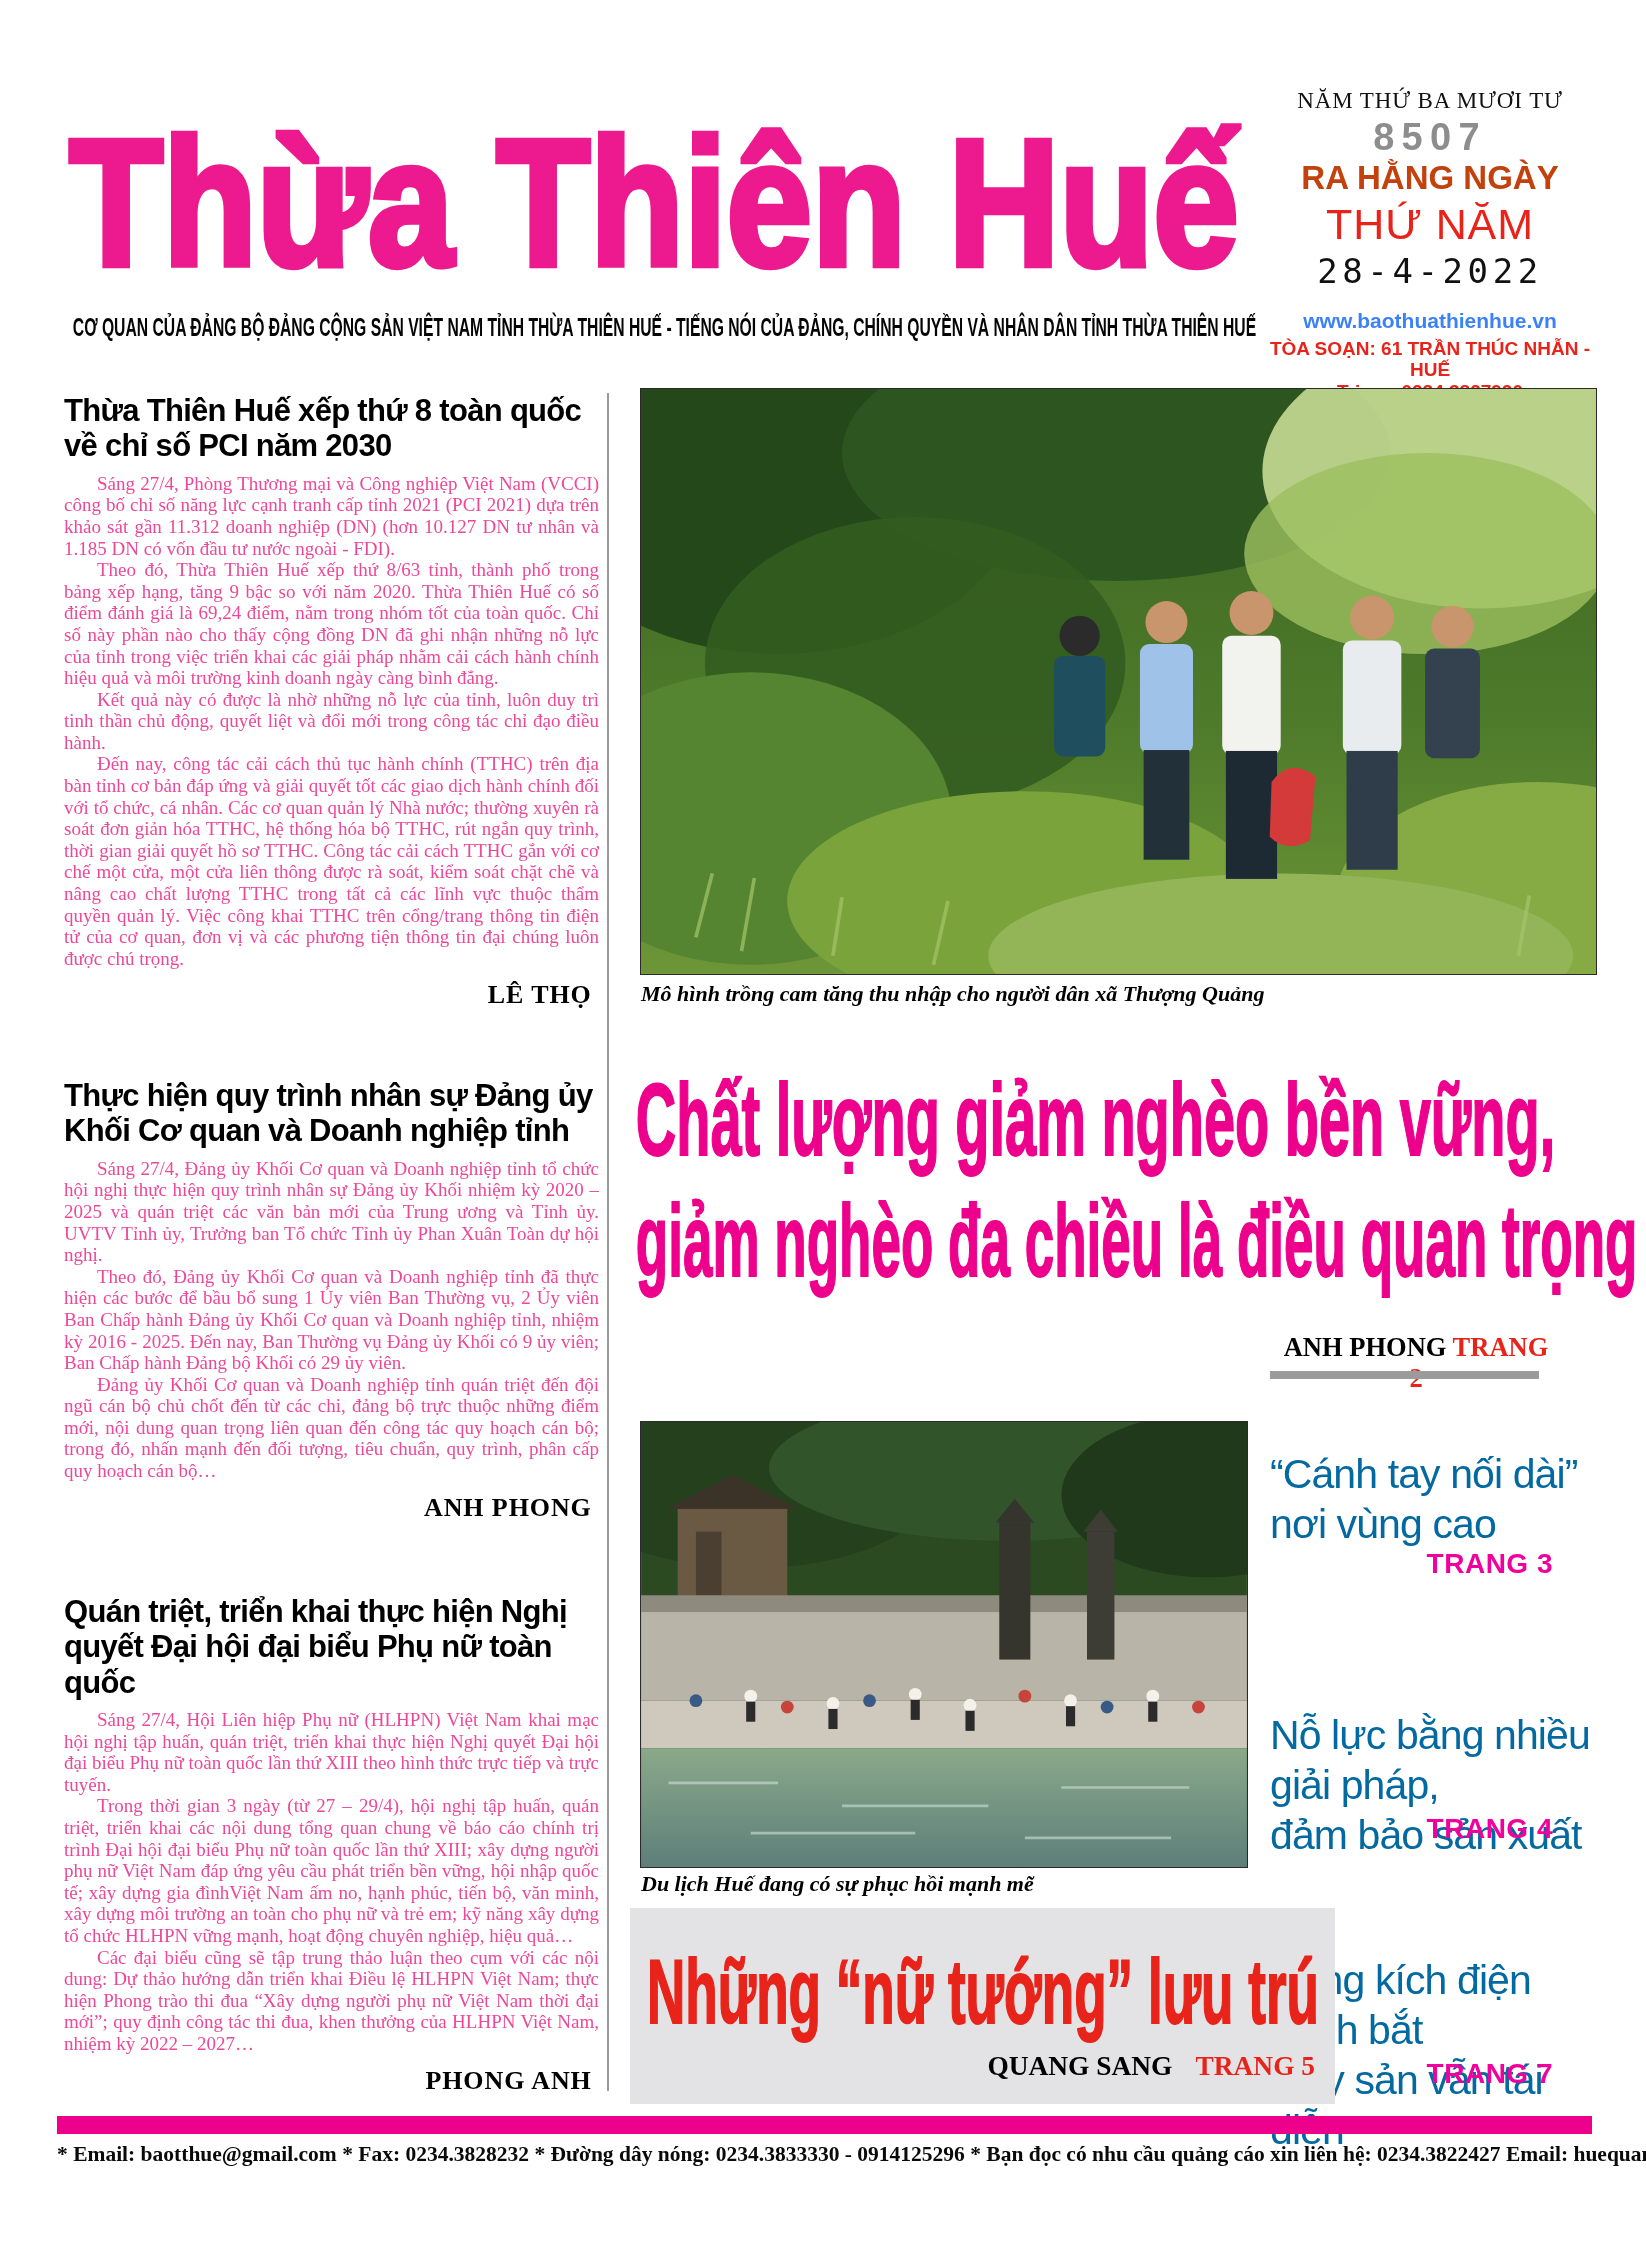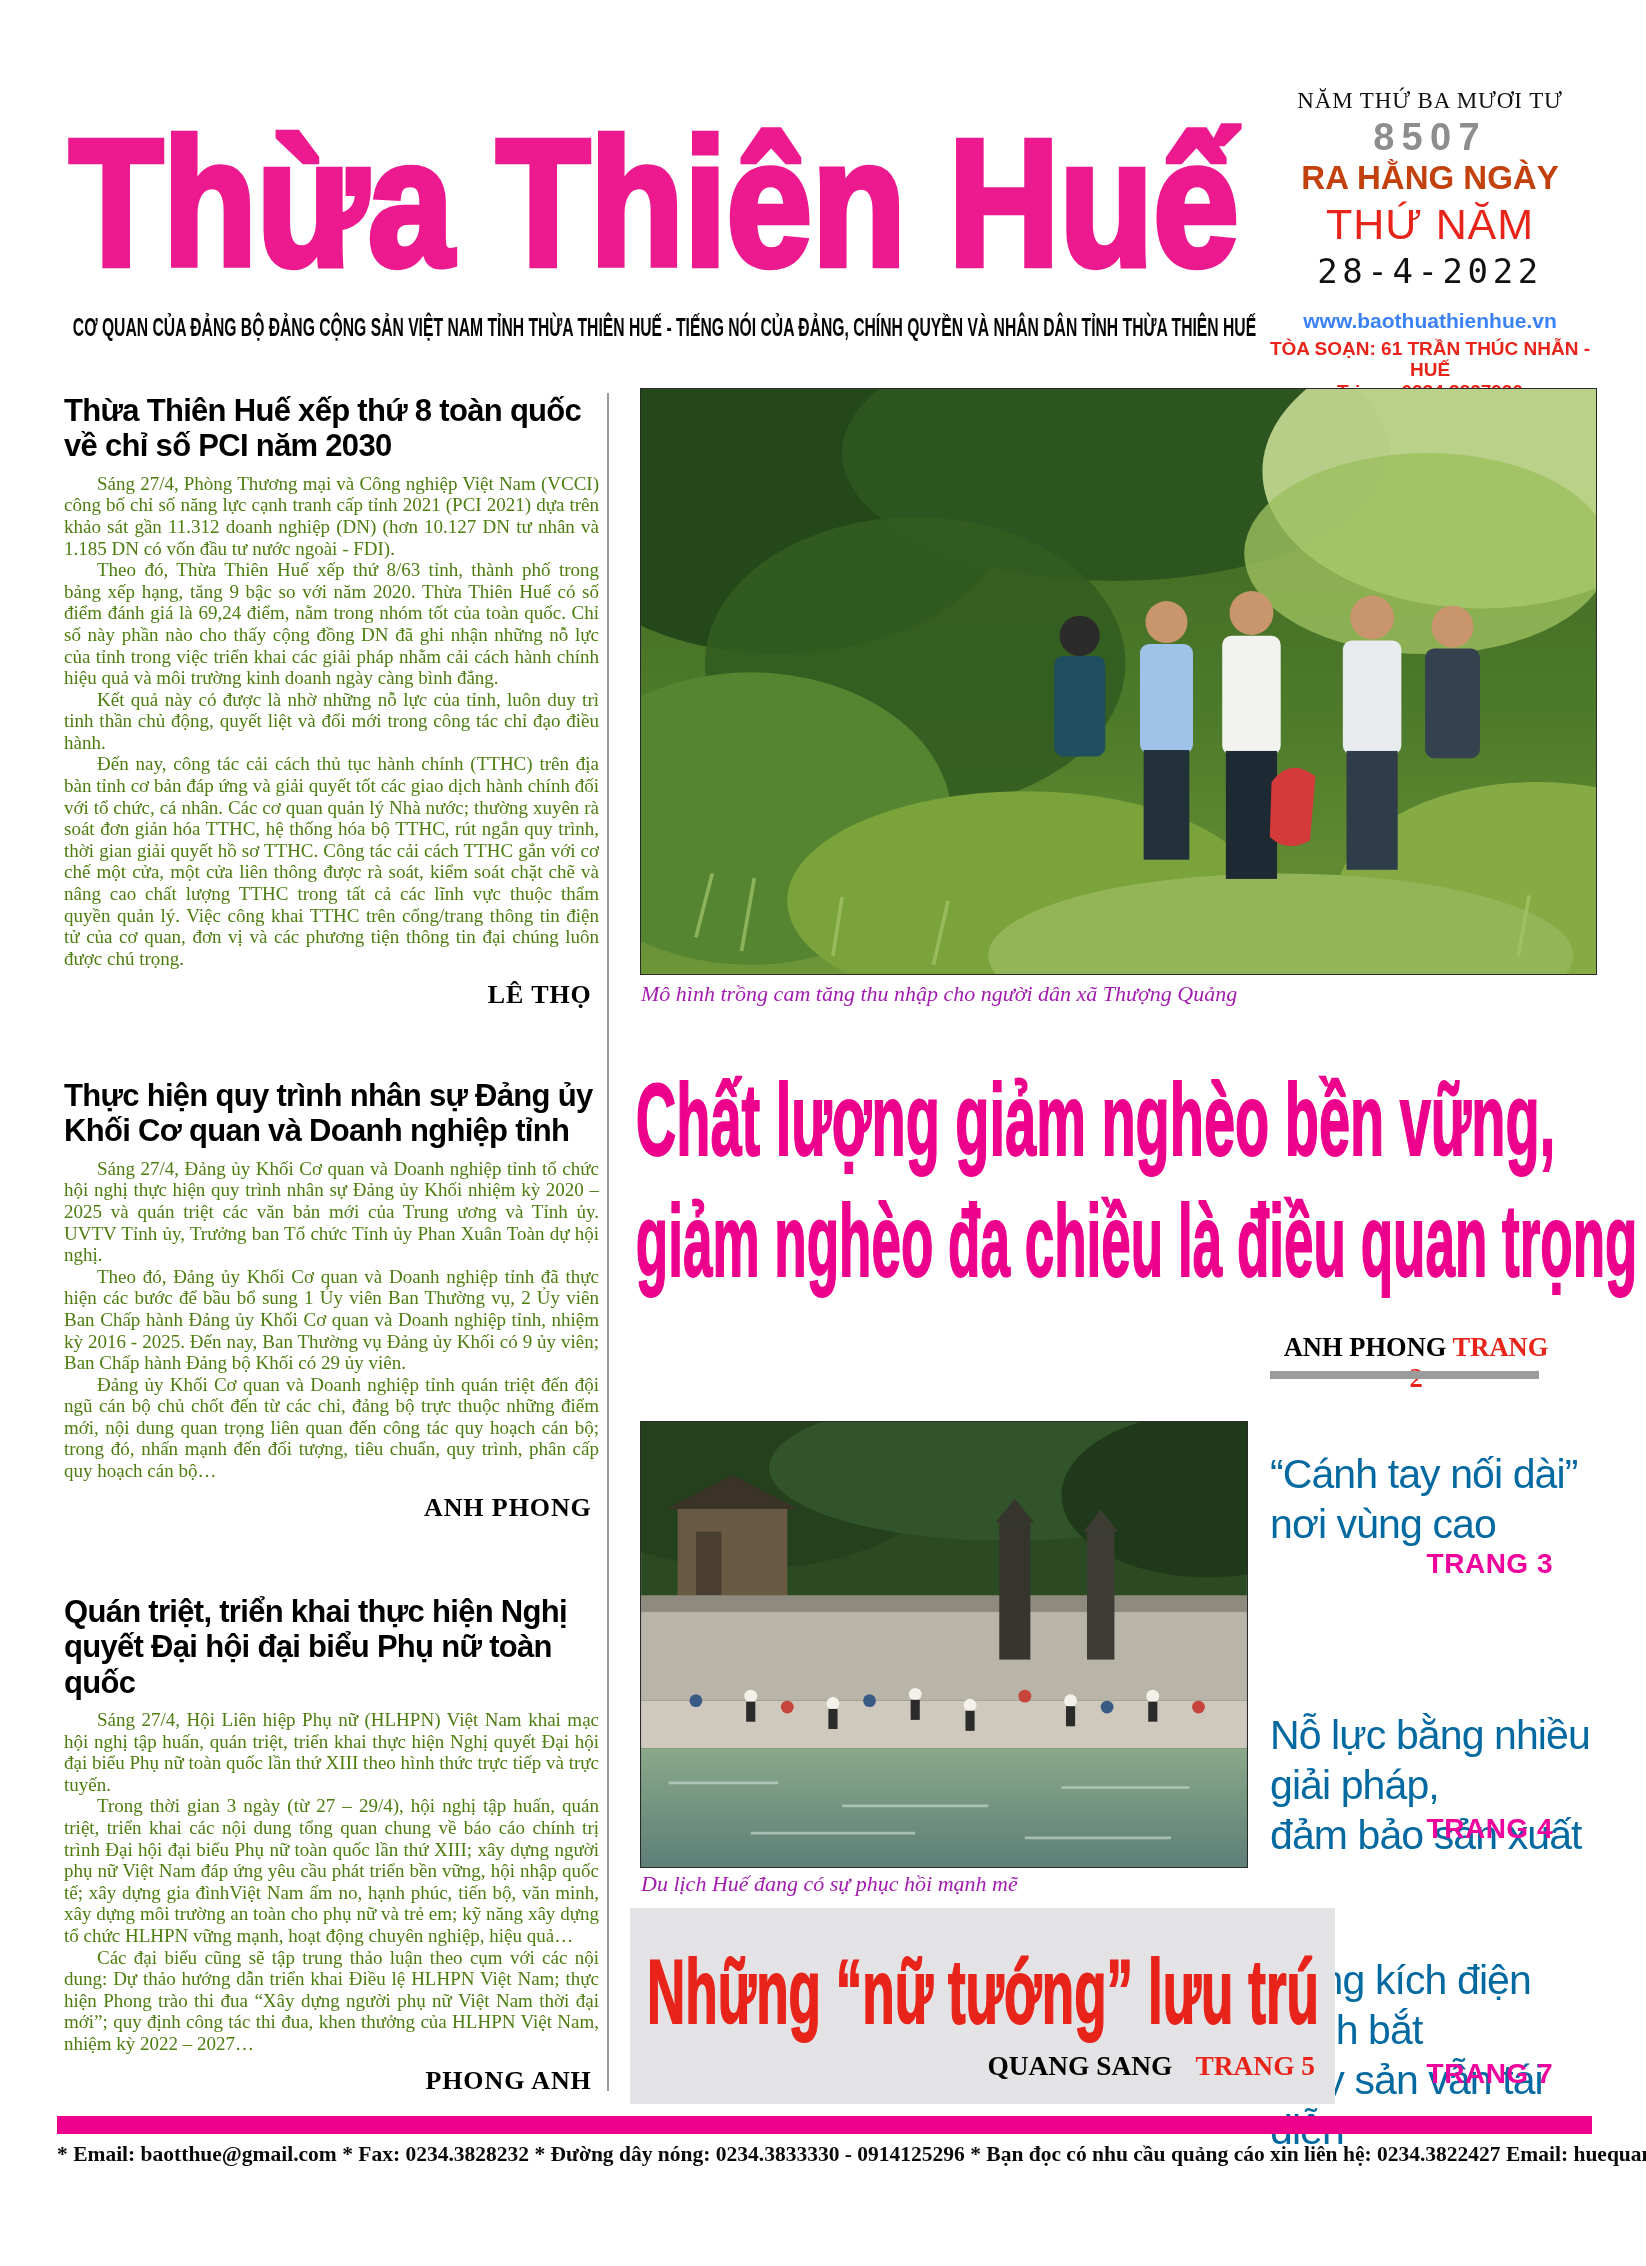--- a/index.html
+++ b/index.html
@@ -18,28 +18,28 @@
   .infobox .date{font-size:34px;color:#111;letter-spacing:4.6px;margin-top:3.7px;font-family:"DejaVu Sans Mono","Liberation Mono",monospace;}
   .infobox .site{font-size:21px;font-weight:bold;color:#3b82f6;margin-top:19px;}
   .infobox .addr{font-size:19px;font-weight:bold;color:#e8231a;margin-top:5.5px;}
   .infobox .phone{font-size:19px;font-weight:bold;color:#e8231a;margin-top:0.9px;}
 
   
   .vrule{position:absolute;left:607px;top:393px;width:1.8px;height:1698px;background:#9a9a9a;}
   .article{position:absolute;left:64px;width:535px;overflow:hidden;}
   .article h2{margin:0 0 9.1px 0;font-size:31px;line-height:1.14;letter-spacing:-0.7px;color:#000;font-weight:bold;}
   .article p{margin:0;font-family:"Liberation Serif","DejaVu Serif",serif;font-size:19px;line-height:21.6px;
-             text-align:justify;text-indent:33px;color:#4d7c0f;}
+             text-align:justify;text-indent:33px;color:#ec4899;}
   .byline{margin-top:11px;text-align:right;font-family:"Liberation Serif","DejaVu Serif",serif;
           font-size:26px;font-weight:bold;letter-spacing:0.9px;color:#000;padding-right:7.3px;}
 
   
   .photo{position:absolute;border:0.9px solid #2a2a2a;background:#cfd8c9;}
-  .caption{position:absolute;font-family:"Liberation Serif","DejaVu Serif",serif;font-style:italic;font-weight:normal;
-           font-size:22px;color:#a21caf;}
+  .caption{position:absolute;font-family:"Liberation Serif","DejaVu Serif",serif;font-style:italic;font-weight:bold;
+           font-size:22px;color:#000000;}
 
   
   .lead-svg{position:absolute;left:634px;top:1058px;width:1009px;height:256px;}
   .lead-byline{position:absolute;left:1279px;top:1332px;width:274px;text-align:center;
                font-family:"Liberation Serif","DejaVu Serif",serif;font-size:26.5px;font-weight:bold;color:#000;}
   .lead-byline .pageref{color:#e8231a;}
   .graybar{position:absolute;left:1270px;top:1371px;width:269px;height:8.2px;background:#9b9b9b;}
 
   
   .teaser{position:absolute;left:1270px;width:340px;}

